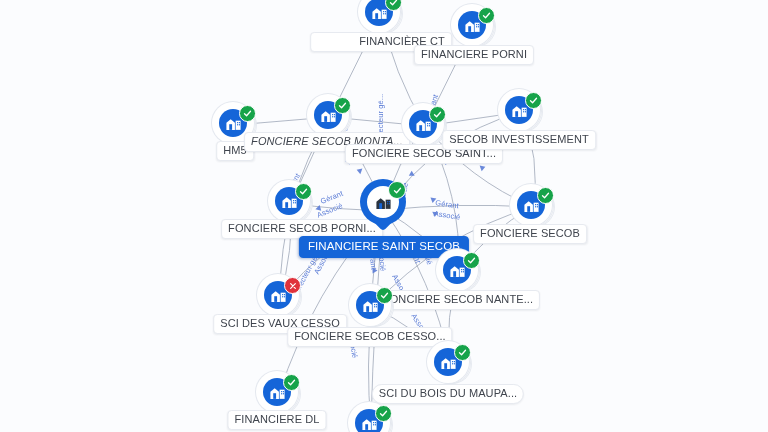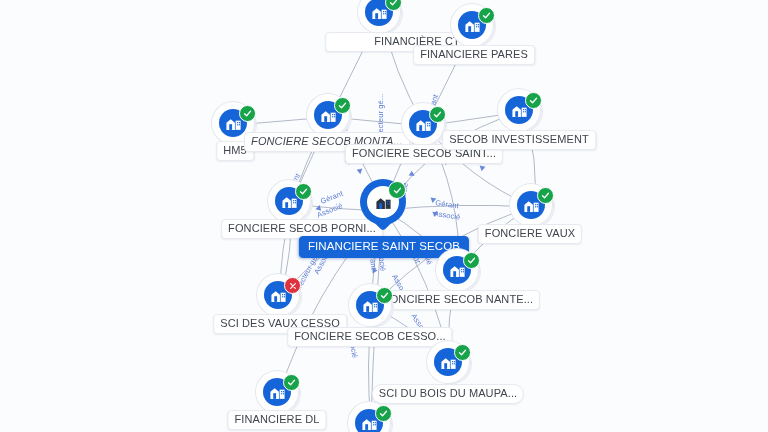--- a/index.html
+++ b/index.html
@@ -196,21 +196,21 @@
     <rect x="6" y="13" width="4" height="8" fill="#1565d8"></rect>
   </svg>
           </div>
         </div>
         <div class="badge">
           <svg width="9" height="9" viewBox="0 0 24 24">
             <path d="M4 12.5 L9.5 18 L20 6" fill="none" stroke="#fff" stroke-width="3.4" stroke-linecap="round" stroke-linejoin="round"></path>
           </svg>
         </div>
       </div>
-      <div class="nlabel" style="left: 396px; top: 32px; padding-left: 48px;">FINANCIÈRE CT</div>
+      <div class="nlabel" style="left: 381px; top: 32px; padding-left: 48px;">FINANCIÈRE CT</div>
       <div class="node" style="left: 474px; top: 27px;">
         <div class="stack">
           <div class="ring3"></div>
           <div class="ring2"></div>
           <div class="ring"></div>
           <div class="disc">
   <svg width="17" height="17" viewBox="0 0 24 24" aria-hidden="true">
     <path d="M2 21 V11 L8 6 L14 11 V21 Z" fill="#ffffff"></path>
     <path d="M15 21 V8 H22 V21 Z" fill="#ffffff"></path>
     <rect x="17" y="10" width="1.6" height="1.6" fill="#1565d8"></rect>
@@ -220,21 +220,21 @@
     <rect x="6" y="13" width="4" height="8" fill="#1565d8"></rect>
   </svg>
           </div>
         </div>
         <div class="badge">
           <svg width="9" height="9" viewBox="0 0 24 24">
             <path d="M4 12.5 L9.5 18 L20 6" fill="none" stroke="#fff" stroke-width="3.4" stroke-linecap="round" stroke-linejoin="round"></path>
           </svg>
         </div>
       </div>
-      <div class="nlabel" style="left: 474px; top: 45px;">FINANCIERE PARES</div>
+      <div class="nlabel" style="left: 474px; top: 45px;">FINANCIERE PORNI</div>
       <div class="node" style="left: 235px; top: 125px;">
         <div class="stack">
           <div class="ring3"></div>
           <div class="ring2"></div>
           <div class="ring"></div>
           <div class="disc">
   <svg width="17" height="17" viewBox="0 0 24 24" aria-hidden="true">
     <path d="M2 21 V11 L8 6 L14 11 V21 Z" fill="#ffffff"></path>
     <path d="M15 21 V8 H22 V21 Z" fill="#ffffff"></path>
     <rect x="17" y="10" width="1.6" height="1.6" fill="#1565d8"></rect>
@@ -387,21 +387,21 @@
     <rect x="6" y="13" width="4" height="8" fill="#1565d8"></rect>
   </svg>
           </div>
         </div>
         <div class="badge">
           <svg width="9" height="9" viewBox="0 0 24 24">
             <path d="M4 12.5 L9.5 18 L20 6" fill="none" stroke="#fff" stroke-width="3.4" stroke-linecap="round" stroke-linejoin="round"></path>
           </svg>
         </div>
       </div>
-      <div class="nlabel" style="left: 530px; top: 224px;">FONCIERE VAUX</div>
+      <div class="nlabel" style="left: 530px; top: 224px;">FONCIERE SECOB</div>
       <div class="node" style="left: 459px; top: 272px;">
         <div class="stack">
           <div class="ring3"></div>
           <div class="ring2"></div>
           <div class="ring"></div>
           <div class="disc">
   <svg width="17" height="17" viewBox="0 0 24 24" aria-hidden="true">
     <path d="M2 21 V11 L8 6 L14 11 V21 Z" fill="#ffffff"></path>
     <path d="M15 21 V8 H22 V21 Z" fill="#ffffff"></path>
     <rect x="17" y="10" width="1.6" height="1.6" fill="#1565d8"></rect>

